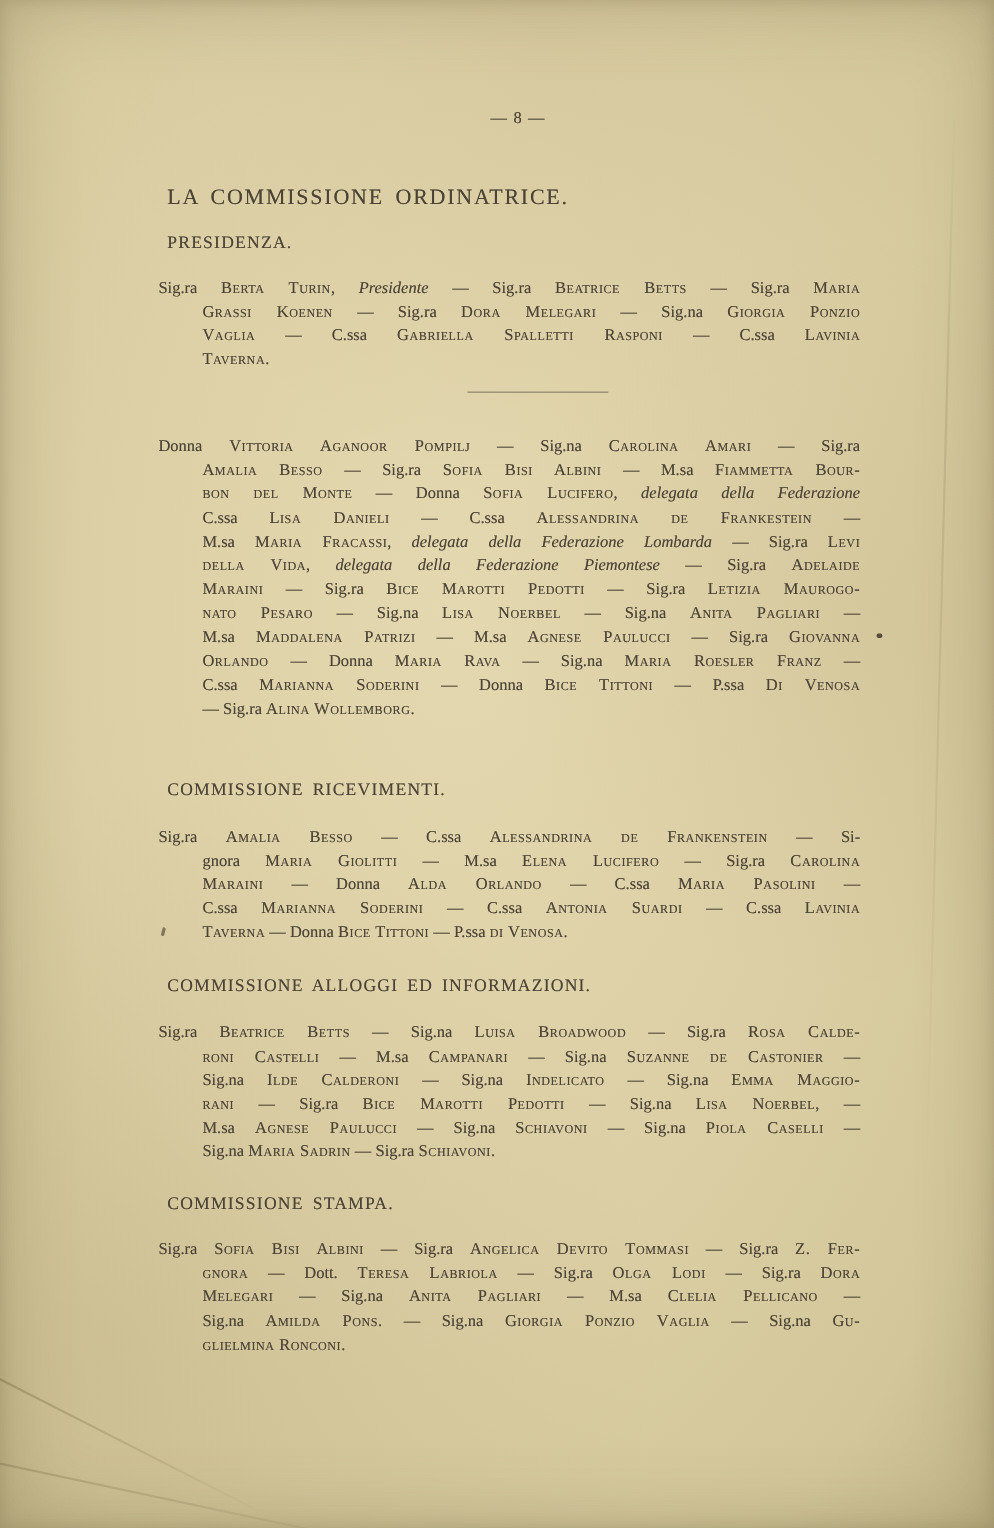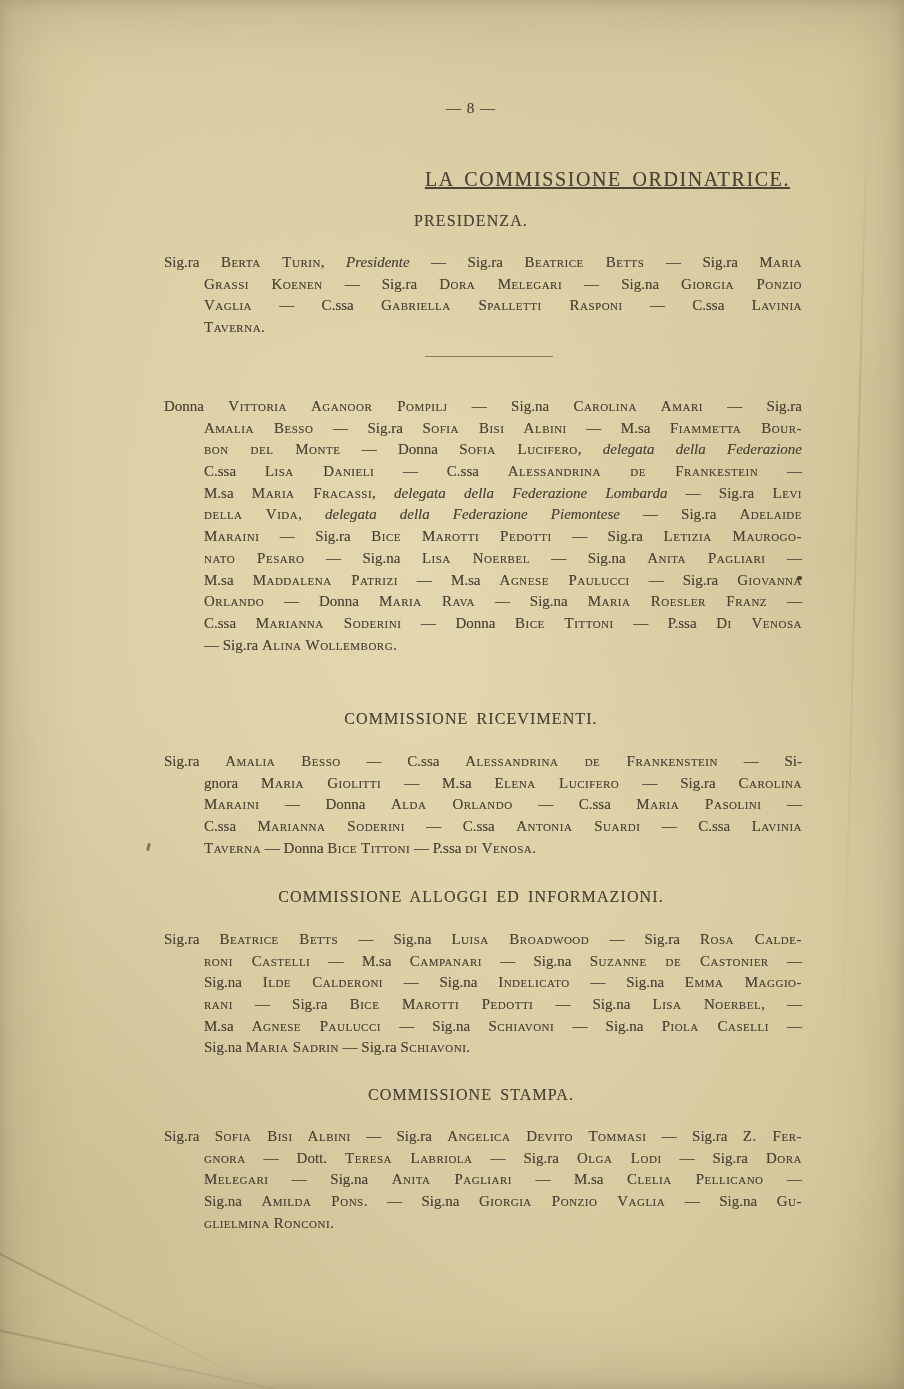--- a/index.html
+++ b/index.html
@@ -21,33 +21,32 @@
   .vignette{
     position:absolute;inset:0;pointer-events:none;
     box-shadow:inset 0 0 70px rgba(105,90,55,.30), inset 0 0 14px rgba(105,90,55,.22);
   }
   .pnum{
     position:absolute;left:152px;width:638px;top:100px;text-align:center;
     font-size:15px;letter-spacing:1px;
   }
   .doc-title{
     position:absolute;left:152px;width:638px;top:168px;margin:0;
-    font-size:20px;font-weight:normal;letter-spacing:1.6px;text-align:right;
+    font-size:20px;font-weight:normal;letter-spacing:1.6px;text-align:left;
     word-spacing:4px;
-    text-decoration:underline;
   }
   .sec-heading{
-    position:absolute;left:152px;width:638px;margin:0;text-align:center;
+    position:absolute;left:152px;width:638px;margin:0;text-align:left;
     font-size:16px;font-weight:normal;letter-spacing:1.1px;word-spacing:3px;
   }
   #h-presidenza{top:212px}
   #h-ricevimenti{top:710px}
   #h-alloggi{top:888px}
   #h-stampa{top:1086px}
-  .para{position:absolute;left:164px;width:638px;font-size:15px;}
+  .para{position:absolute;left:144px;width:638px;font-size:15px;}
   #p-presidenza{top:252px}
   #p-membri{top:396px}
   #p-ricevimenti{top:751px}
   #p-alloggi{top:929px}
   #p-stampa{top:1126px}
   .line{
     height:21.7px;line-height:21.7px;
     text-align:justify;text-align-last:justify;
   }
   .line.cont{padding-left:40px;}

